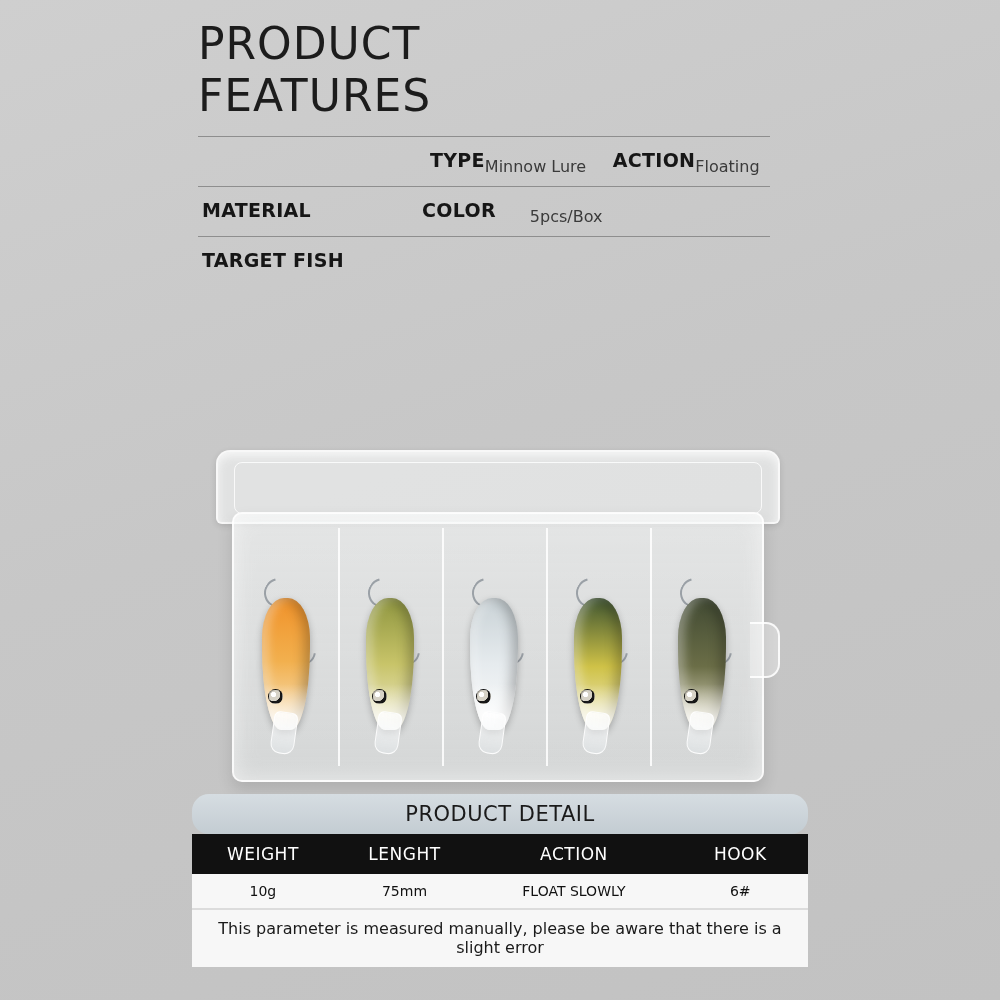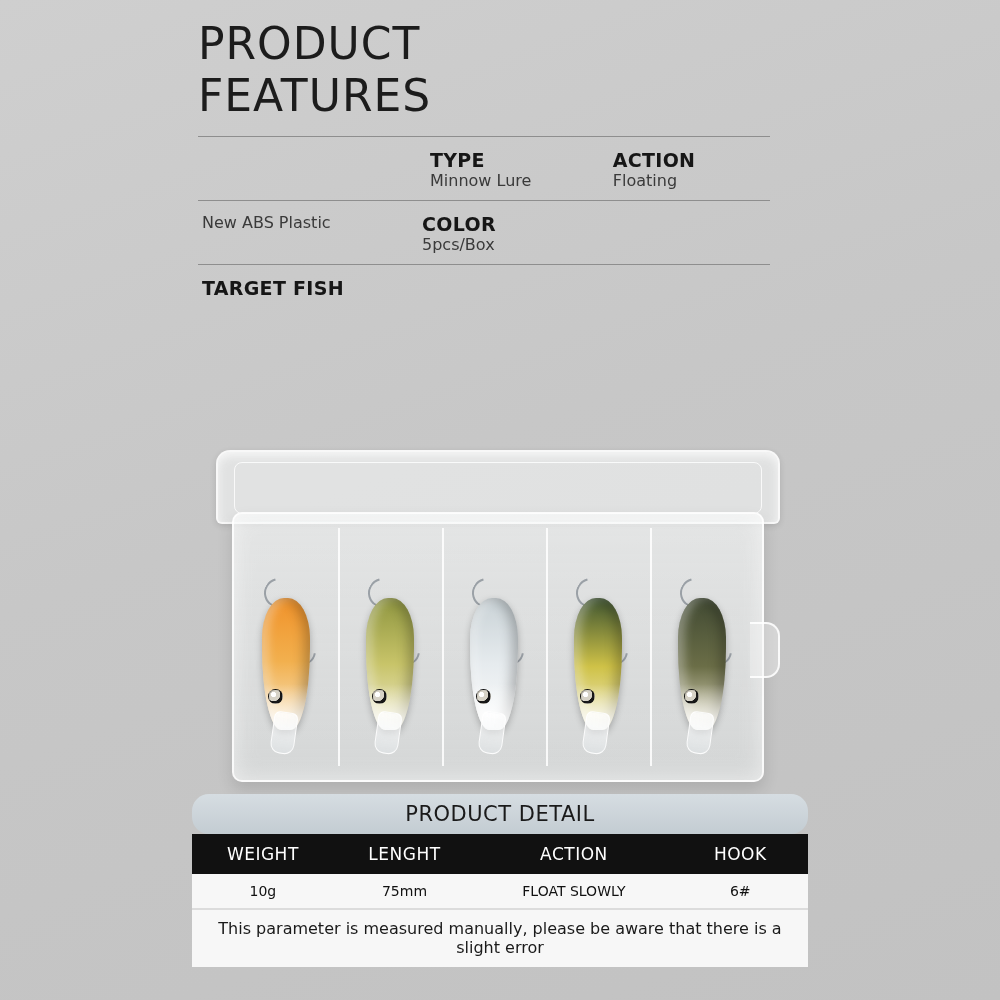--- a/index.html
+++ b/index.html
@@ -49,39 +49,39 @@
     background: #8e8e8e;
     width: 100%;
   }
   .spec-row {
     position: relative;
     display: flex;
     padding: 12px 0 10px 0;
   }
   .spec-cell {
     display: flex;
-    flex-direction: column;
+    flex-direction: row;
   }
   .spec-label {
     font-size: 19px;
     font-weight: 700;
     color: #161616;
     letter-spacing: 0.3px;
     font-family: "DejaVu Sans", sans-serif;
   }
   .spec-value {
     font-size: 16px;
     color: #3a3a3a;
-    margin-top: 0;
+    margin-top: 8px;
     font-family: "DejaVu Sans", sans-serif;
   }
   .row-type .c1 { margin-left: 232px; width: 186px; }
   .row-type .c2 { width: 160px; }
   .row-mat .c1 { margin-left: 4px; width: 220px; }
-  .row-mat .c2 { width: 200px; }
+  .row-mat .c2 { width: 200px; gap: 34px; }
   .row-fish .c1 { margin-left: 4px; width: 560px; gap: 36px; }
 
   
   .photo {
     position: absolute;
     left: 196px;
     top: 440px;
     width: 600px;
     height: 360px;
   }
@@ -277,21 +277,21 @@
       <div class="spec-cell c2">
         <span class="spec-label">ACTION</span>
         <span class="spec-value">Floating</span>
       </div>
     </div>
 
     <div class="rule"></div>
 
     <div class="spec-row row-mat">
       <div class="spec-cell c1">
-        <span class="spec-value">New ABS Plastic</span>
+        <span class="spec-label">MATERIAL</span>
       </div>
       <div class="spec-cell c2">
         <span class="spec-label">COLOR</span>
         <span class="spec-value">5pcs/Box</span>
       </div>
     </div>
 
     <div class="rule"></div>
 
     <div class="spec-row row-fish">

